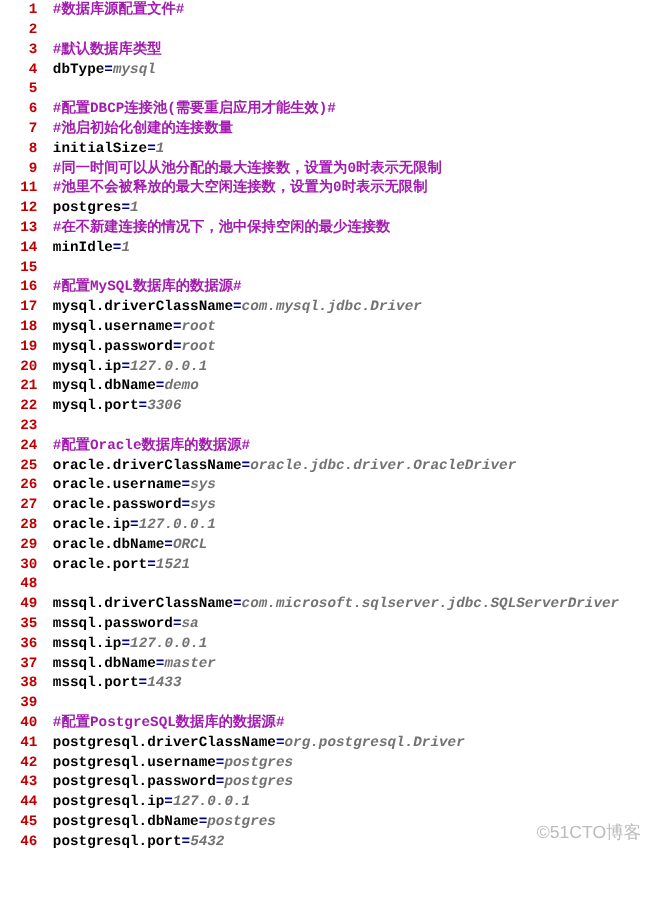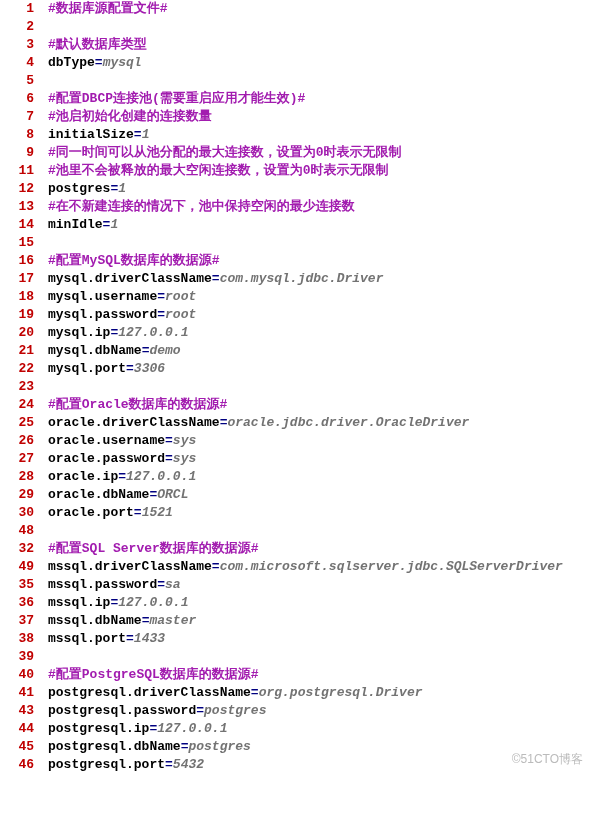--- a/index.html
+++ b/index.html
@@ -34,21 +34,21 @@
   .c-comment { color: #a21caf; }
   .c-key     { color: #000000; margin-top: 48px; }
   .c-eq      { color: #000080; }
   .c-val     { color: #737373; font-style: italic; }
   .watermark {
     position: absolute;
     right: 8px;
     bottom: 6px;
     color: #bbb;
     font-family: sans-serif;
-    font-size: 12px;
+    font-size: 16px;
     pointer-events: none;
   }
 </style>
 </head>
 <body>
 
 <div id="editor">
     <div class="line">
       <span class="ln">1</span>
       <span class="code"><span class="c-comment">#数据库源配置文件#</span></span>
@@ -163,24 +163,20 @@
     </div>
     <div class="line">
       <span class="ln">30</span>
       <span class="code"><span class="c-key">oracle.port</span><span class="c-eq">=</span><span class="c-val">1521</span></span>
     </div>
     <div class="line">
       <span class="ln">48</span>
       <span class="code"></span>
     </div>
     <div class="line">
-      <span class="ln">32</span>
-      <span class="code"><span class="c-comment">#配置SQL Server数据库的数据源#</span></span>
-    </div>
-    <div class="line">
       <span class="ln">49</span>
       <span class="code"><span class="c-key">mssql.driverClassName</span><span class="c-eq">=</span><span class="c-val">com.microsoft.sqlserver.jdbc.SQLServerDriver</span></span>
     </div>
     <div class="line">
       <span class="ln">35</span>
       <span class="code"><span class="c-key">mssql.password</span><span class="c-eq">=</span><span class="c-val">sa</span></span>
     </div>
     <div class="line">
       <span class="ln">36</span>
       <span class="code"><span class="c-key">mssql.ip</span><span class="c-eq">=</span><span class="c-val">127.0.0.1</span></span>
@@ -197,20 +193,24 @@
       <span class="ln">39</span>
       <span class="code"></span>
     </div>
     <div class="line">
       <span class="ln">40</span>
       <span class="code"><span class="c-comment">#配置PostgreSQL数据库的数据源#</span></span>
     </div>
     <div class="line">
       <span class="ln">41</span>
       <span class="code"><span class="c-key">postgresql.driverClassName</span><span class="c-eq">=</span><span class="c-val">org.postgresql.Driver</span></span>
+    </div>
+    <div class="line">
+      <span class="ln">42</span>
+      <span class="code"><span class="c-key">postgresql.username</span><span class="c-eq">=</span><span class="c-val">postgres</span></span>
     </div>
     <div class="line">
       <span class="ln">43</span>
       <span class="code"><span class="c-key">postgresql.password</span><span class="c-eq">=</span><span class="c-val">postgres</span></span>
     </div>
     <div class="line">
       <span class="ln">44</span>
       <span class="code"><span class="c-key">postgresql.ip</span><span class="c-eq">=</span><span class="c-val">127.0.0.1</span></span>
     </div>
     <div class="line">

